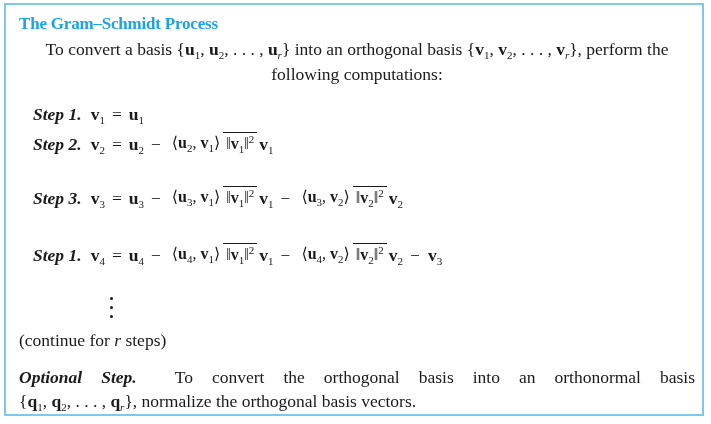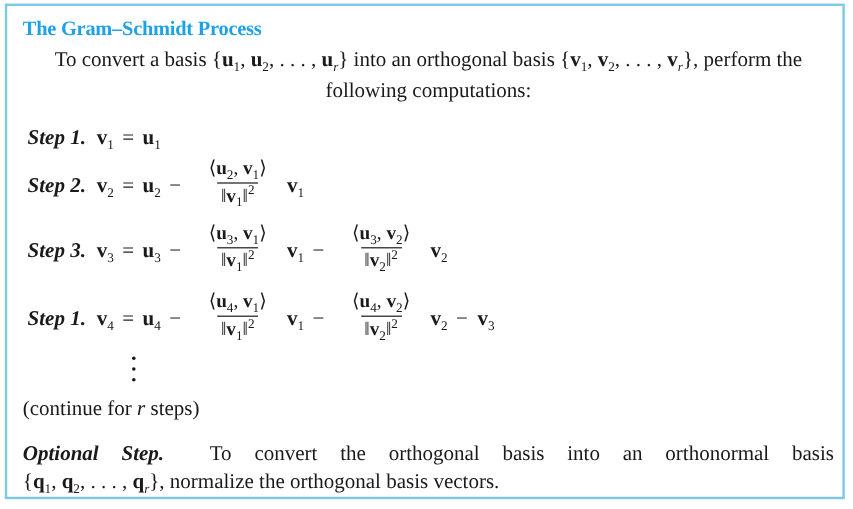--- a/index.html
+++ b/index.html
@@ -51,21 +51,21 @@
     top: 33px;
     width: 676px;
     font-size: 17.5px;
     line-height: 23px;
     text-align: center;
   }
 
   
   .step-row {
     position: absolute;
-    left: 17px;
+    left: 27px;
     font-size: 17.5px;
     white-space: nowrap;
     display: flex;
     align-items: center;
   }
   #step1 { top: 99px; }
   #step2 { top: 128px; }
   #step3 { top: 182px; }
   #step4 { top: 239px; }
 
@@ -112,24 +112,24 @@
 
   .op {
     margin: 0 7px;
     font-weight: normal;
   }
   .eq { margin: 0 7px; }
 
   
   .frac {
     display: inline-flex;
-    flex-direction: column;
+    flex-direction: row;
     align-items: center;
     vertical-align: middle;
-    margin: 0 13px;
+    margin: 0 1px;
     position: relative;
     top: -1px;
   }
   .frac .num {
     padding: 0 3px 1px 3px;
     font-size: 16px;
     line-height: 18px;
     white-space: nowrap;
   }
   .frac .den {

